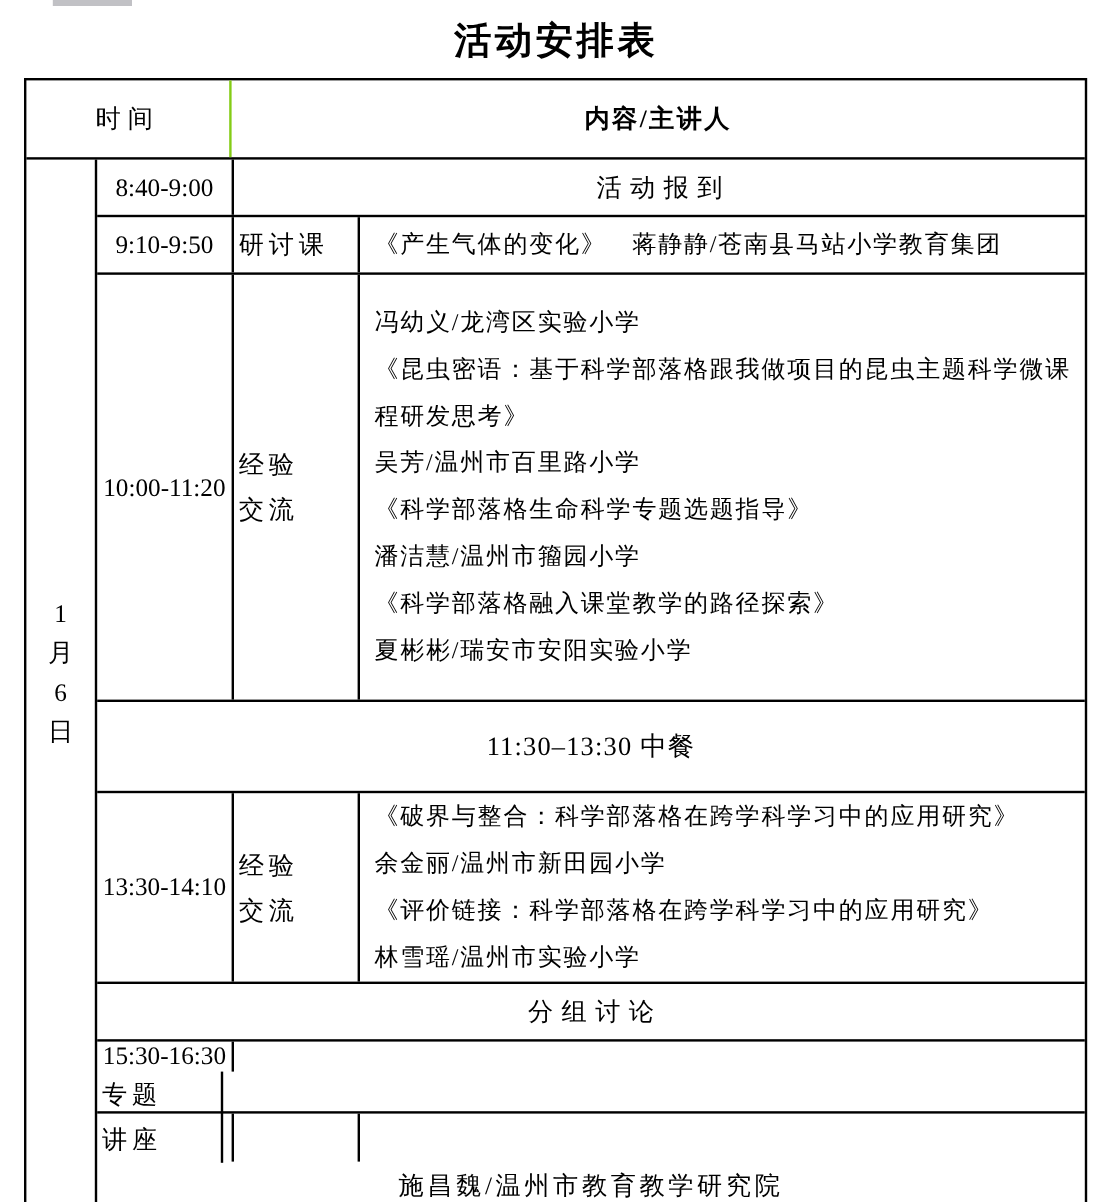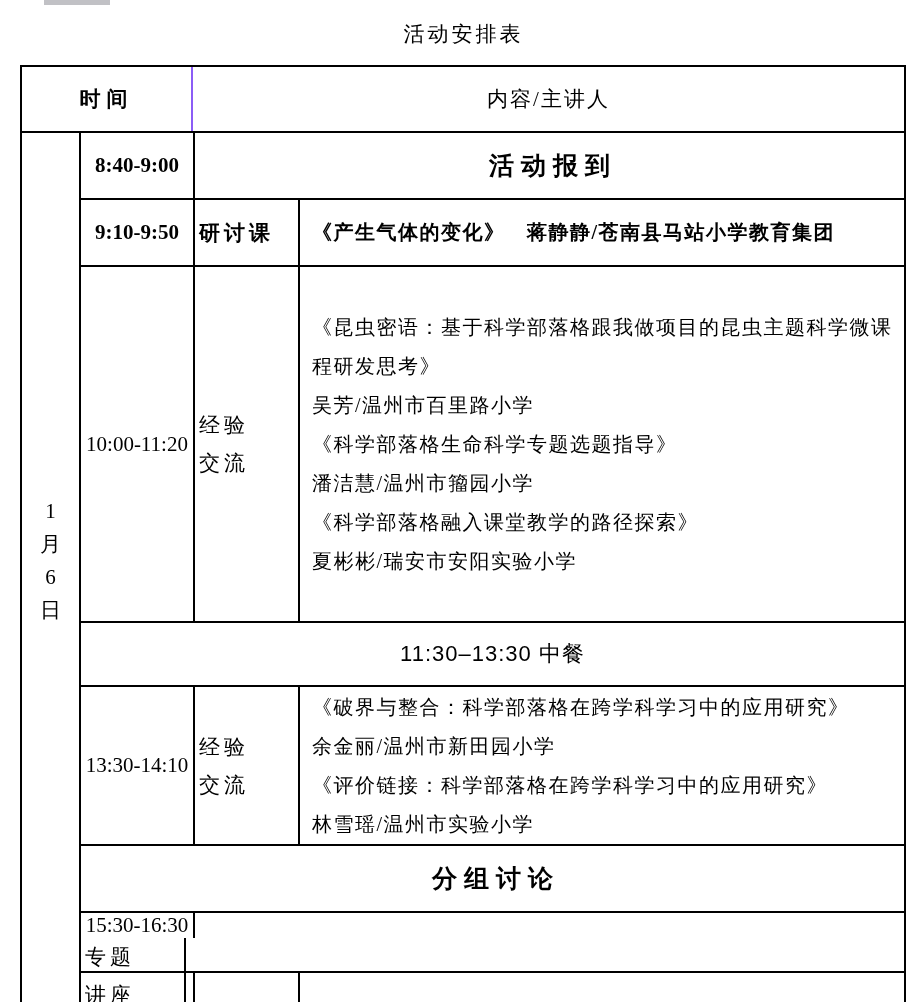--- a/index.html
+++ b/index.html
@@ -4,35 +4,35 @@
 <style>
   html,body{margin:0;padding:0;}
   body{
     width:918px;height:1002px;overflow:hidden;position:relative;
     background:#ffffff;color:#000;
     font-family:"Liberation Serif","DejaVu Serif",serif;
   }
   .top-bar{position:absolute;left:44px;top:0;width:66px;height:5px;background:#c1c1c5;}
   .doc-title{
     position:absolute;top:12px;left:21px;width:885px;height:44px;line-height:44px;
-    text-align:center;font-size:21px;font-weight:normal;letter-spacing:3px;
+    text-align:center;font-size:31px;font-weight:bold;letter-spacing:3px;
   }
   .tbl{
     position:absolute;left:20px;top:65px;width:886px;height:1000px;
     border:2px solid #000;box-sizing:border-box;background:#fff;
   }
   .tbl *{box-sizing:border-box;}
   .hdr{display:flex;height:66px;border-bottom:2px solid #000;}
   .hdr-time{
-    width:171px;border-right:2px solid #8b5cf6;display:flex;align-items:center;justify-content:center;
-    font-weight:bold;font-size:21px;letter-spacing:6px;
+    width:171px;border-right:2px solid #84cc16;display:flex;align-items:center;justify-content:center;
+    font-weight:normal;font-size:21px;letter-spacing:6px;
   }
   .hdr-content{
     flex:1;display:flex;align-items:center;justify-content:center;
-    font-weight:normal;font-size:21px;letter-spacing:2px;
+    font-weight:bold;font-size:21px;letter-spacing:2px;
   }
   .tbody{display:flex;height:900px;}
   .date-col{
     width:59px;border-right:2px solid #000;flex:none;
     font-size:21px;line-height:33px;text-align:center;padding-top:362px;
   }
   .rows{flex:1;display:flex;flex-direction:column;}
   .row{display:flex;border-bottom:2px solid #000;}
   .row.last{border-bottom:none;}
   .cell-time{
@@ -42,27 +42,27 @@
   .cell-type{
     width:105px;border-right:2px solid #000;flex:none;
     display:flex;flex-direction:column;align-items:flex-start;justify-content:center;
     font-size:21px;letter-spacing:4px;line-height:38px;
   }
   .cell-type span{display:block;text-indent:4px;}
   .cell-content{
     flex:1;display:flex;flex-direction:column;justify-content:center;
     font-size:20px;letter-spacing:1.5px;line-height:39px;padding-left:12px;padding-right:6px;
   }
-  .cell-content.center{align-items:center;padding-left:0;padding-right:0;letter-spacing:7px;font-size:25px;text-indent:7px;}
+  .cell-content.center{align-items:center;padding-left:0;padding-right:0;letter-spacing:7px;font-size:21px;text-indent:7px;}
   .cell-content.center-mid{align-items:center;padding-left:0;padding-right:0;letter-spacing:3px;font-size:21px;}
   .row-lunch{
     display:flex;align-items:center;justify-content:center;border-bottom:2px solid #000;
     font-family:"Liberation Sans","DejaVu Sans",sans-serif;font-size:22px;letter-spacing:1px;
   }
-  .h67{height:67px;font-weight:bold;} .h68{height:64px;} .h76{height:60px;flex-direction:column;} .h159{height:159px;} .h356{height:356px;} .h40{height:40px;}
+  .h67{height:48px;} .h68{height:76px;font-family:Liberation Serif, serif;} .h76{height:60px;flex-direction:column;} .h159{height:159px;} .h356{height:356px;} .h40{height:40px;}
 </style>
 </head>
 <body>
 
 <div class="top-bar"></div>
 
 <div class="doc-title">活动安排表</div>
 
 <div class="tbl">
 
@@ -97,20 +97,21 @@
         </div>
       </div>
 
       <div class="row h356">
         <div class="cell-time">10:00-11:20</div>
         <div class="cell-type">
           <span>经验</span>
           <span>交流</span>
         </div>
         <div class="cell-content">
+          <div>冯幼义/龙湾区实验小学</div>
           <div>《昆虫密语：基于科学部落格跟我做项目的昆虫主题科学微课</div>
           <div>程研发思考》</div>
           <div>吴芳/温州市百里路小学</div>
           <div>《科学部落格生命科学专题选题指导》</div>
           <div>潘洁慧/温州市籀园小学</div>
           <div>《科学部落格融入课堂教学的路径探索》</div>
           <div>夏彬彬/瑞安市安阳实验小学</div>
         </div>
       </div>
 

